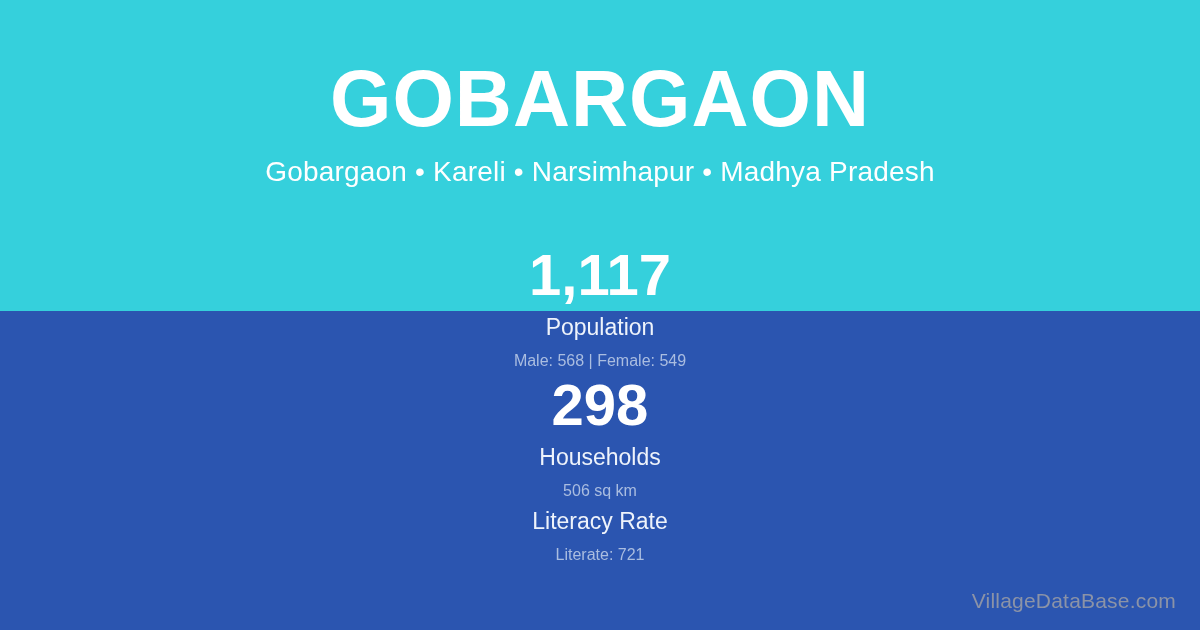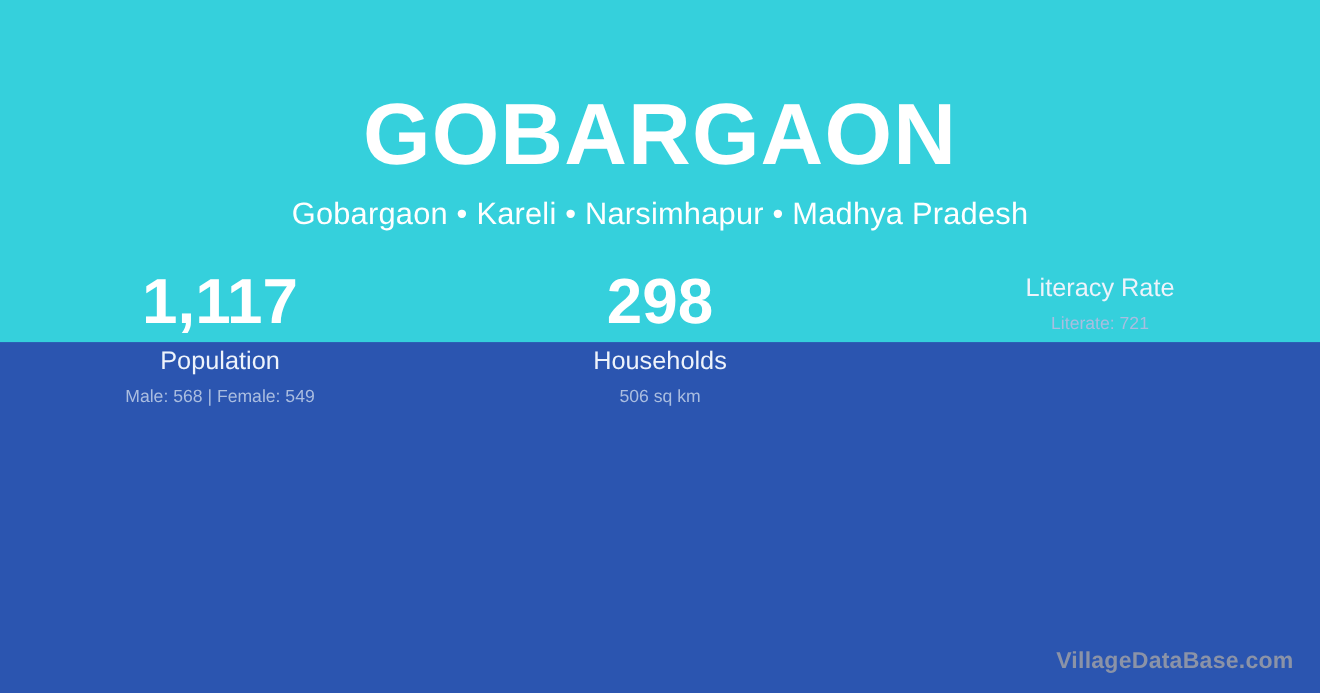--- a/index.html
+++ b/index.html
@@ -36,21 +36,21 @@
   .header {
     position: absolute;
     left: 0;
     top: 0;
     width: 1200px;
     text-align: center;
   }
 
   .village-title {
     margin: 0;
-    padding-top: 82px;
+    padding-top: 59px;
     font-size: 79px;
     font-weight: bold;
     letter-spacing: 1px;
     line-height: 1;
     color: #ffffff;
     text-transform: uppercase;
   }
 
   .village-subtitle {
     margin: 0;
@@ -62,21 +62,21 @@
     letter-spacing: 0.2px;
   }
 
   
   .stats-row {
     position: absolute;
     left: 0;
     top: 242px;
     width: 1200px;
     display: flex;
-    flex-direction: row;
+    flex-direction: column;
   }
 
   .stat {
     flex: 1 1 0;
     text-align: center;
   }
 
   .stat-value {
     font-size: 58px;
     font-weight: bold;
@@ -119,21 +119,21 @@
     padding: 0 9px;
     color: #ffffff;
   }
 
   
   .watermark {
     position: absolute;
     right: 24px;
     bottom: 16px;
     font-size: 21px;
-    font-weight: bold;
+    font-weight: normal;
     line-height: 26px;
     color: #8b93a7;
     letter-spacing: 0.2px;
   }
 </style>
 </head>
 <body>
 
 <div class="card">
 

